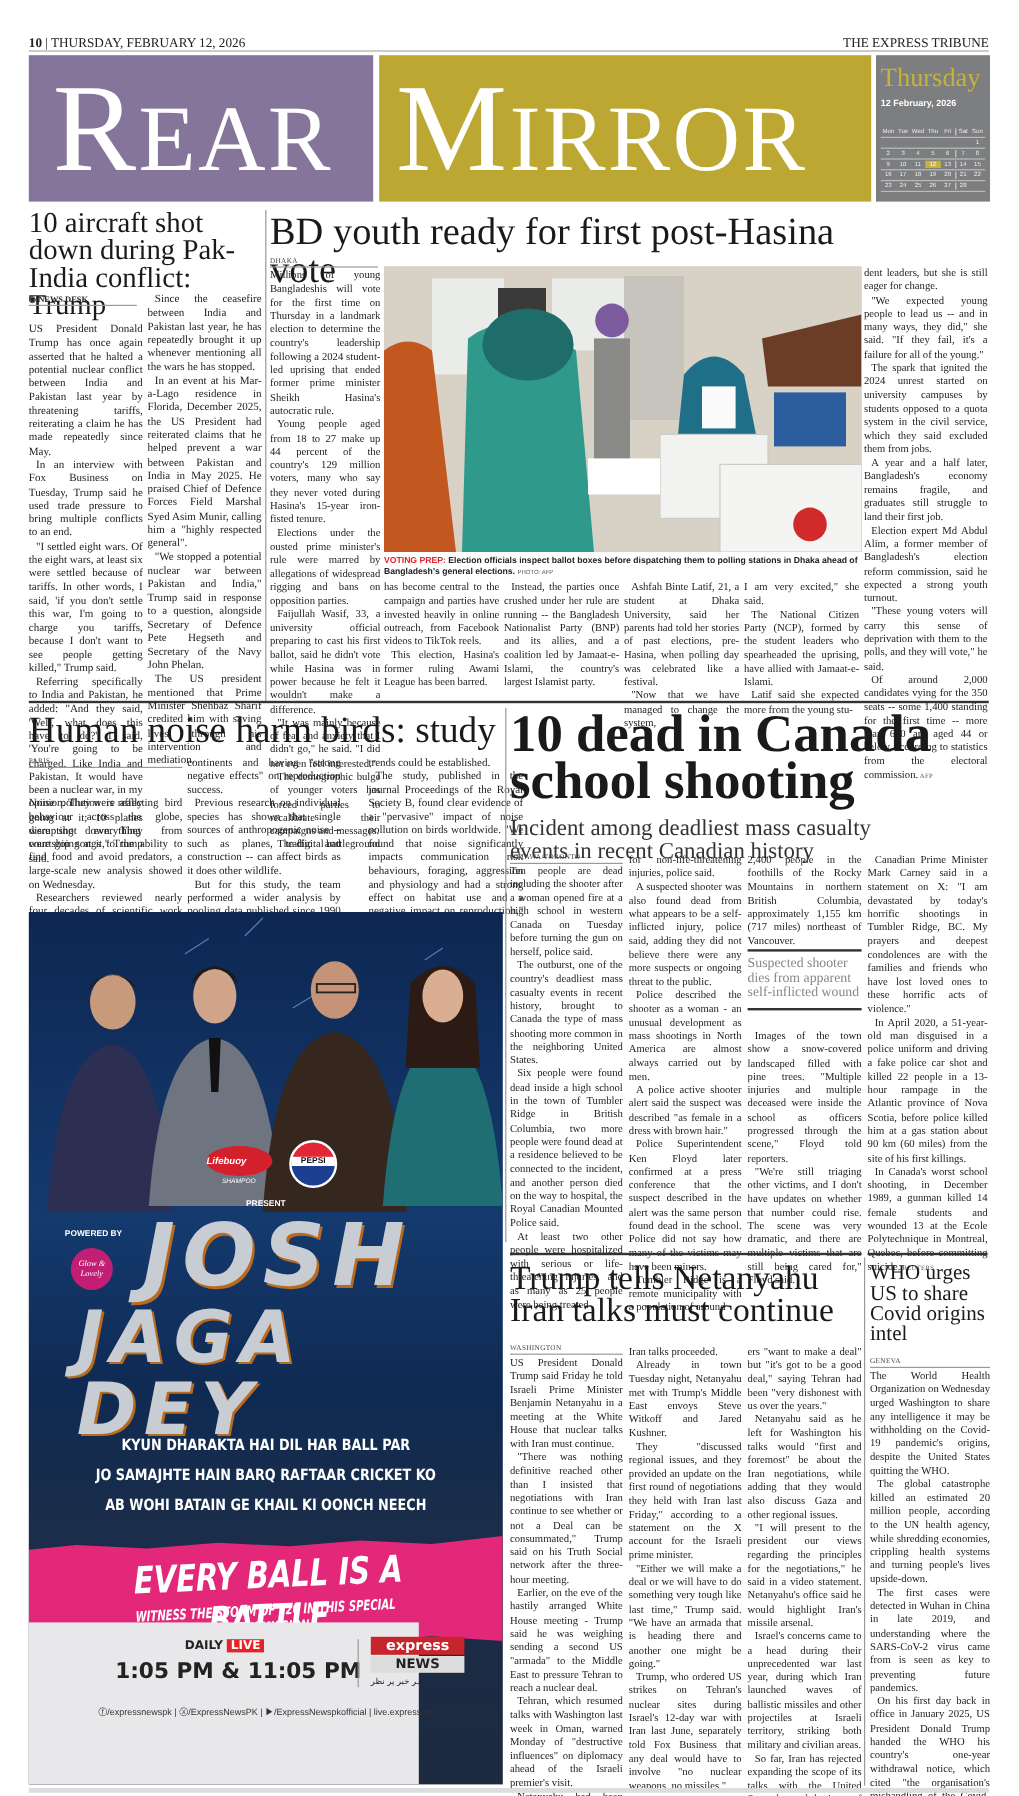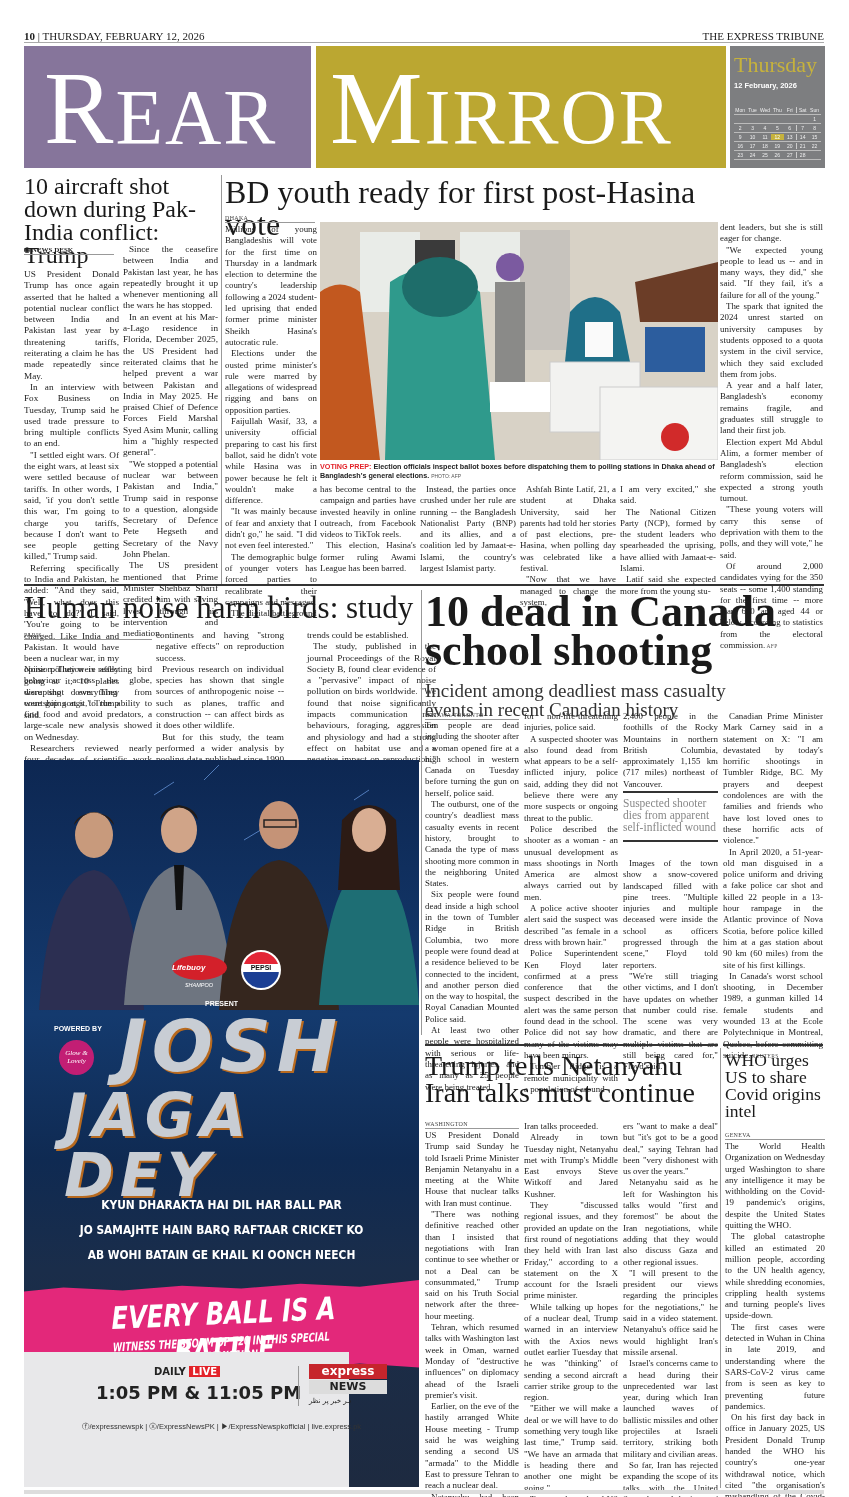--- a/index.html
+++ b/index.html
@@ -132,20 +132,21 @@
     <p>"We stopped a potential nuclear war between Pakistan and India," Trump said in response to a question, alongside Secretary of Defence Pete Hegseth and Secretary of the Navy John Phelan.</p>
     <p>The US president mentioned that Prime Minister Shehbaz Sharif credited him with saving lives through his intervention and mediation.</p>
   </div>
 
 <div class="abs vrule" style="left:221px;top:175px;height:410px;"></div>
 
 <div class="abs hl" style="left:225px;top:176px;width:500px;font-size:32px;">BD youth ready for first post-Hasina vote</div>
 <div class="abs dateline" style="left:225px;top:215px;width:90px;">DHAKA</div>
 <div class="abs col" id="bd-c1" style="left:225px;top:224px;width:92px;font-size:8.9px;">
     <p class="first">Millions of young Bangladeshis will vote for the first time on Thursday in a landmark election to determine the country's leadership following a 2024 student-led uprising that ended former prime minister Sheikh Hasina's autocratic rule.</p>
+    <p>Young people aged from 18 to 27 make up 44 percent of the country's 129 million voters, many who say they never voted during Hasina's 15-year iron-fisted tenure.</p>
     <p>Elections under the ousted prime minister's rule were marred by allegations of widespread rigging and bans on opposition parties.</p>
     <p>Faijullah Wasif, 33, a university official preparing to cast his first ballot, said he didn't vote while Hasina was in power because he felt it wouldn't make a difference.</p>
     <p>"It was mainly because of fear and anxiety that I didn't go," he said. "I did not even feel interested."</p>
     <p>The demographic bulge of younger voters has forced parties to recalibrate their campaigns and messages.</p>
     <p>The digital battleground</p>
   </div>
 
 <div class="abs photo">
   <svg width="398" height="238" viewBox="0 0 398 238">
     <rect width="398" height="238" fill="#d8d2c6"></rect>
@@ -251,31 +252,30 @@
     <p>In April 2020, a 51-year-old man disguised in a police uniform and driving a fake police car shot and killed 22 people in a 13-hour rampage in the Atlantic province of Nova Scotia, before police killed him at a gas station about 90 km (60 miles) from the site of his first killings.</p>
     <p>In Canada's worst school shooting, in December 1989, a gunman killed 14 female students and wounded 13 at the Ecole Polytechnique in Montreal, Quebec, before committing suicide.<span class="credit"> REUTERS</span></p>
   </div>
 
 <div class="abs divider-thick" style="left:425px;top:1044px;width:293px;"></div>
 <div class="abs divider-thick" style="left:723px;top:1044px;width:100px;"></div>
 
 <div class="abs hl" style="left:425px;top:1052px;width:295px;font-size:28px;line-height:27px;">Trump tells Netanyahu Iran talks must continue</div>
 <div class="abs dateline" style="left:425px;top:1121px;width:94px;">WASHINGTON</div>
 <div class="abs col" id="iran-c1" style="left:425px;top:1130px;width:94px;font-size:8.9px;">
-    <p class="first">US President Donald Trump said Sunday he told Israeli Prime Minister Benjamin Netanyahu in a meeting at the White House that nuclear talks with Iran must continue.</p>
+    <p class="first">US President Donald Trump said Friday he told Israeli Prime Minister Benjamin Netanyahu in a meeting at the White House that nuclear talks with Iran must continue.</p>
     <p>"There was nothing definitive reached other than I insisted that negotiations with Iran continue to see whether or not a Deal can be consummated," Trump said on his Truth Social network after the three-hour meeting.</p>
+    <p>Earlier, on the eve of the hastily arranged White House meeting - Trump said he was weighing sending a second US "armada" to the Middle East to pressure Tehran to reach a nuclear deal.</p>
     <p>Tehran, which resumed talks with Washington last week in Oman, warned Monday of "destructive influences" on diplomacy ahead of the Israeli premier's visit.</p>
-    <p>Earlier, on the eve of the hastily arranged White House meeting - Trump said he was weighing sending a second US "armada" to the Middle East to pressure Tehran to reach a nuclear deal.</p>
     <p>Netanyahu had been expected to come to Washington for a February 19 meeting of Trump's "Board of Peace" for Gaza, but reportedly brought forward his visit as the US-</p>
   </div>
 <div class="abs col" id="iran-c2" style="left:524px;top:1121px;width:94px;font-size:8.9px;">
     <p class="first">Iran talks proceeded.</p>
     <p>Already in town Tuesday night, Netanyahu met with Trump's Middle East envoys Steve Witkoff and Jared Kushner.</p>
     <p>They "discussed regional issues, and they provided an update on the first round of negotiations they held with Iran last Friday," according to a statement on the X account for the Israeli prime minister.</p>
-    <p>While talking up hopes of a nuclear deal, Trump warned in an interview with the Axios news outlet earlier Tuesday that he was "thinking" of sending a second aircraft carrier strike group to the region.</p>
     <p>"Either we will make a deal or we will have to do something very tough like last time," Trump said. "We have an armada that is heading there and another one might be going."</p>
     <p>Trump, who ordered US strikes on Tehran's nuclear sites during Israel's 12-day war with Iran last June, separately told Fox Business that any deal would have to involve "no nuclear weapons, no missiles."</p>
   </div>
 <div class="abs col" id="iran-c3" style="left:623px;top:1121px;width:95px;font-size:8.9px;">
     <p class="first">ers "want to make a deal" but "it's got to be a good deal," saying Tehran had been "very dishonest with us over the years."</p>
     <p>Netanyahu said as he left for Washington his talks would "first and foremost" be about the Iran negotiations, while adding that they would also discuss Gaza and other regional issues.</p>
     <p>"I will present to the president our views regarding the principles for the negotiations," he said in a video statement. Netanyahu's office said he would highlight Iran's missile arsenal.</p>
     <p>Israel's concerns came to a head during their unprecedented war last year, during which Iran launched waves of ballistic missiles and other projectiles at Israeli territory, striking both military and civilian areas.</p>
     <p>So far, Iran has rejected expanding the scope of its talks with the United States beyond the issue of its nuclear program, though Washington also wants Tehran's ballistic missile program and its support for regional militant groups on the table.</p>
   </div>

